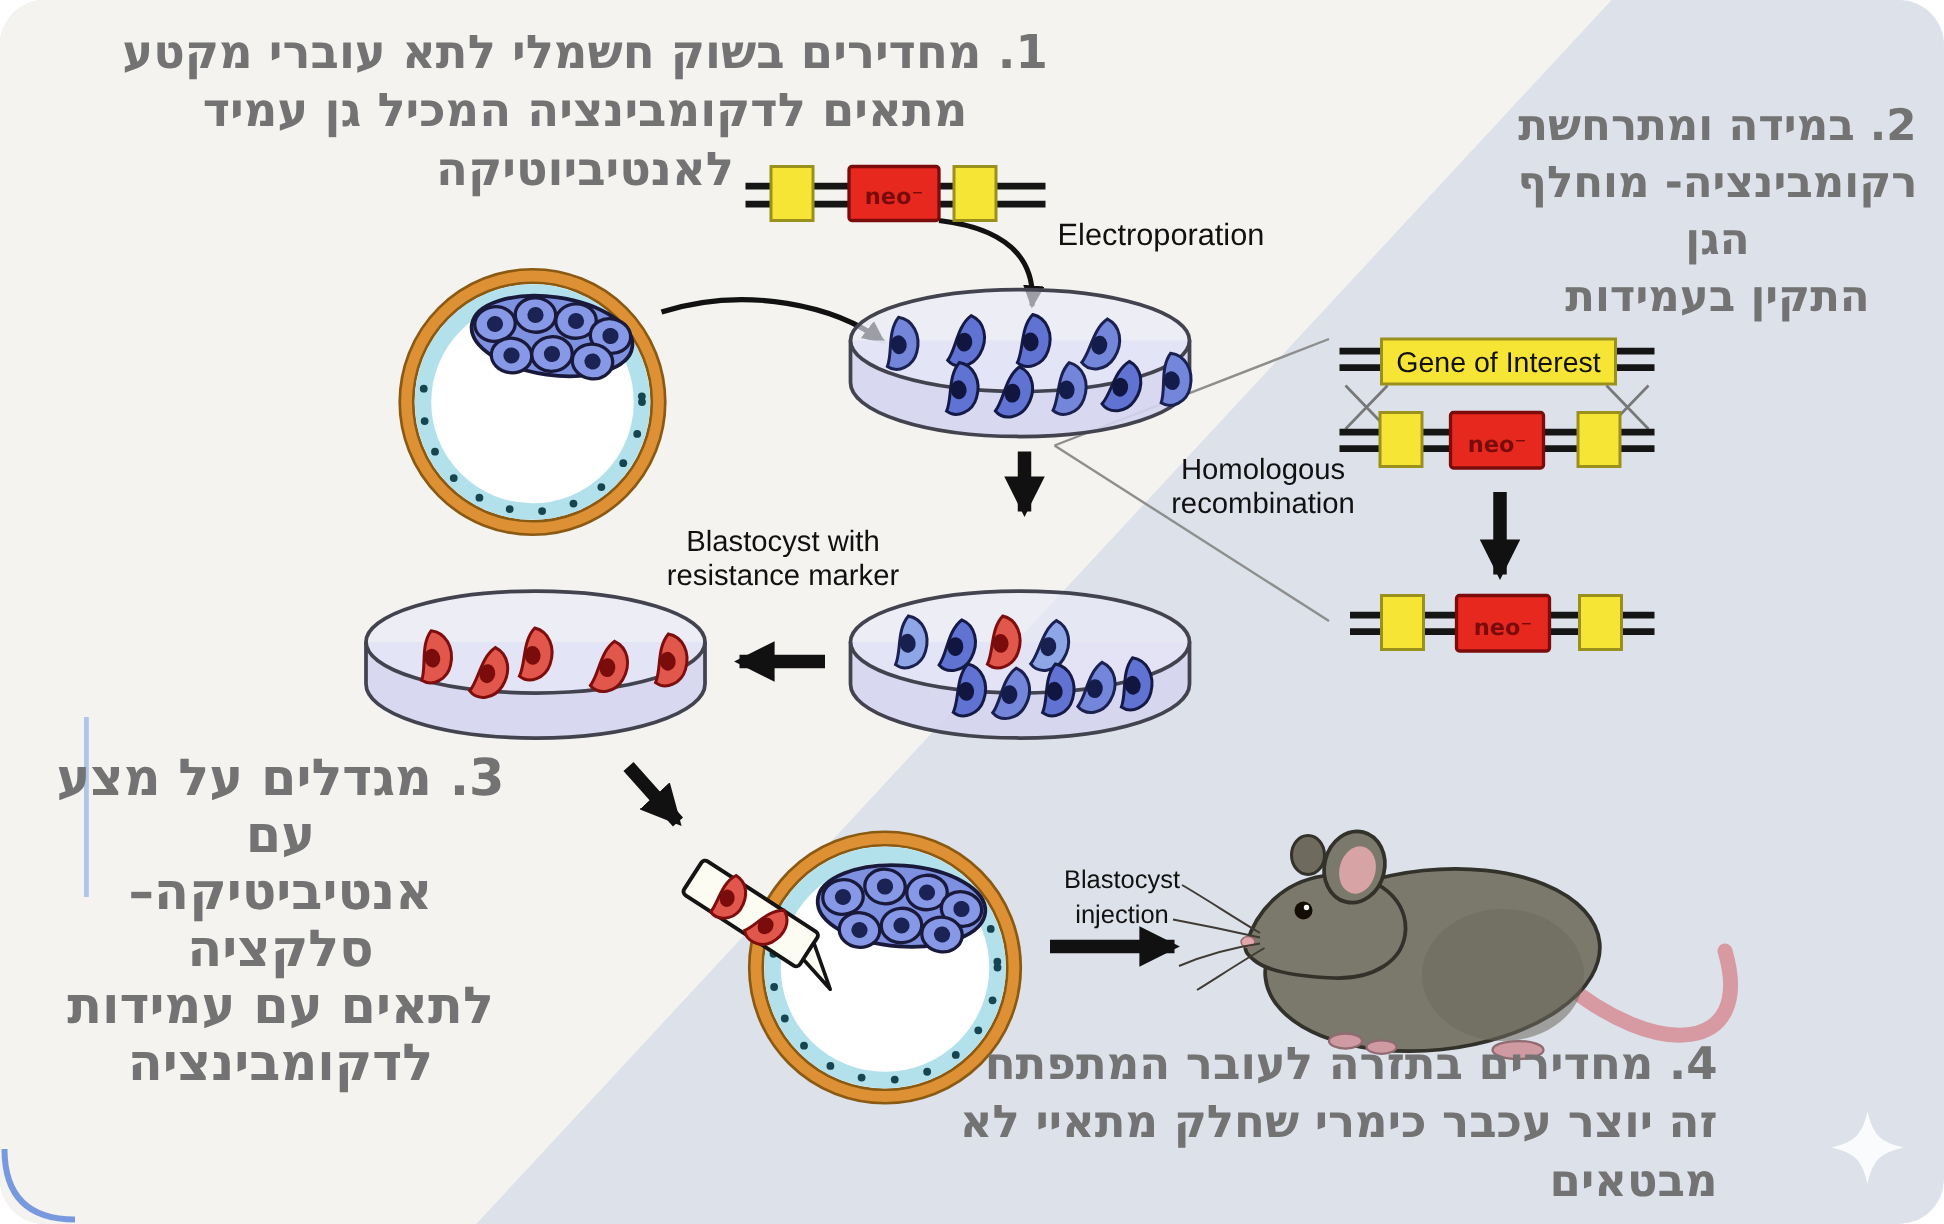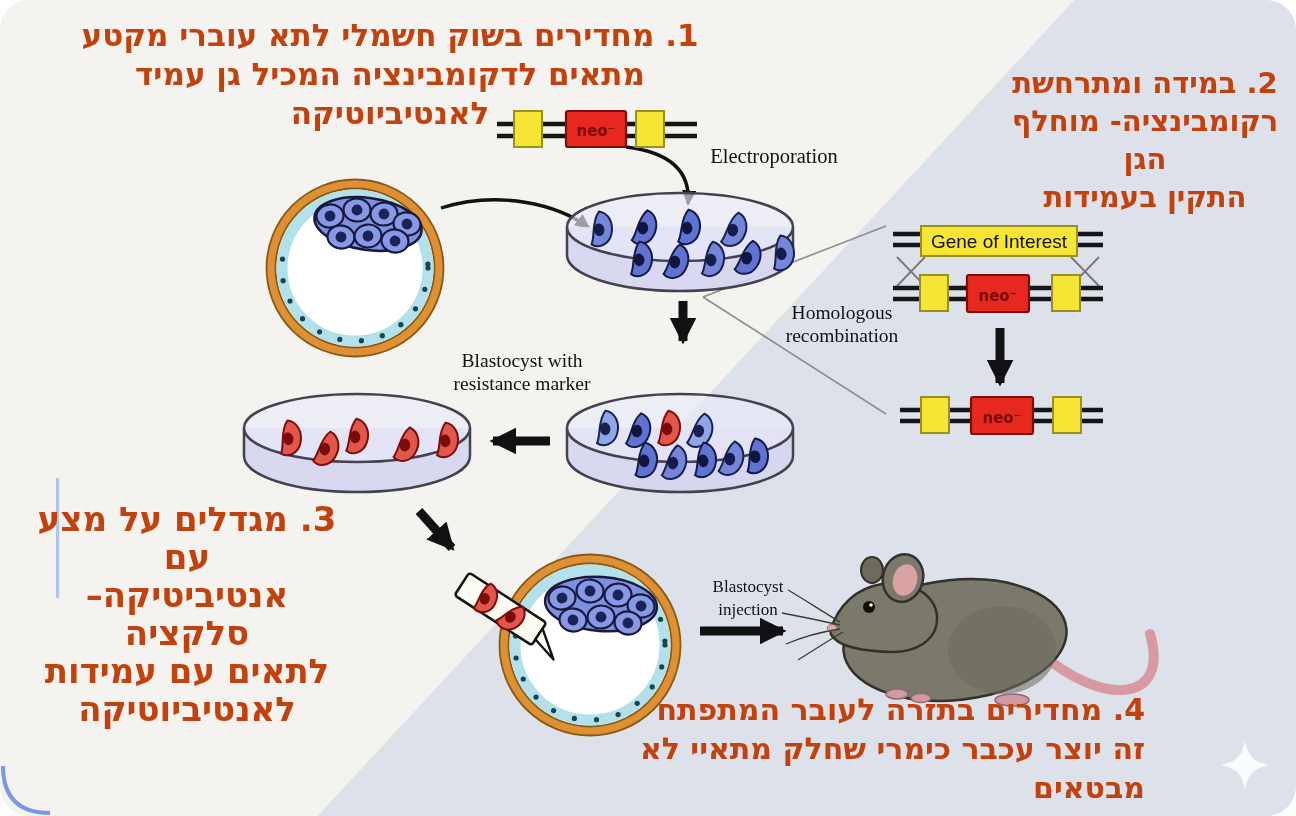--- a/index.html
+++ b/index.html
@@ -2,23 +2,23 @@
 <html><head>
 <meta charset="utf-8">
 <style>
   html,body{margin:0;padding:0;background:#ffffff;}
   .stage{position:relative;width:1296px;height:816px;background:#ffffff;overflow:hidden;
          font-family:"DejaVu Sans",sans-serif;}
   .slide{position:absolute;inset:0;border-radius:30px;background:#dce1ea;overflow:hidden;}
   .diag-white{position:absolute;inset:0;background:#f4f3f0;
          clip-path:polygon(0% 0%, 82.9% 0%, 24.5% 100%, 0% 100%);}
   svg.diagram{position:absolute;left:0;top:0;}
-  .lbl{position:absolute;color:#c2410c;}
+  .lbl{position:absolute;color:#737373;}
   .heb{direction:rtl;font-weight:700;font-family:"DejaVu Sans",sans-serif;}
-  .eng{font-family:Liberation Serif, serif;font-weight:400;color:#111;}
+  .eng{font-family:Liberation Sans, sans-serif;font-weight:400;color:#111;}
   .center{text-align:center;}
   .right{text-align:right;}
   #step1{left:40px;top:16px;width:700px;font-size:31px;line-height:39px;}
   #step2{left:995px;top:64px;width:300px;font-size:29px;line-height:38px;text-align:center;}
   #step3{left:22px;top:500px;width:330px;font-size:34px;line-height:38px;}
   #step4{left:600px;top:690px;width:545px;font-size:30px;line-height:39px;}
   #electroporation{left:684px;top:145px;width:180px;font-size:20.5px;}
   #homologous{left:758px;top:302px;width:168px;font-size:19.5px;line-height:22.5px;}
   #selection{left:418px;top:350px;width:208px;font-size:19.5px;line-height:22.5px;}
   #blastinj{left:684px;top:575px;width:128px;font-size:17px;line-height:23px;}
@@ -339,21 +339,21 @@
     </div>
     <div id="step2" class="lbl heb center">
       <div>2. במידה ומתרחשת</div>
       <div>רקומבינציה- מוחלף הגן</div>
       <div>התקין בעמידות</div>
     </div>
     <div id="step3" class="lbl heb center">
       <div>3. מגדלים על מצע עם</div>
       <div>אנטיביטיקה– סלקציה</div>
       <div>לתאים עם עמידות</div>
-      <div>לאנטיביוטיקה</div>
+      <div>לדקומבינציה</div>
     </div>
     <div id="step4" class="lbl heb right">
       <div>4. מחדירים בתזרה לעובר המתפתח</div>
       <div>זה יוצר עכבר כימרי שחלק מתאיי לא מבטאים</div>
       <div>את הגו.</div>
     </div>
 
     <div id="electroporation" class="lbl eng center">Electroporation</div>
     <div id="homologous" class="lbl eng center">
       <div>Homologous</div>

